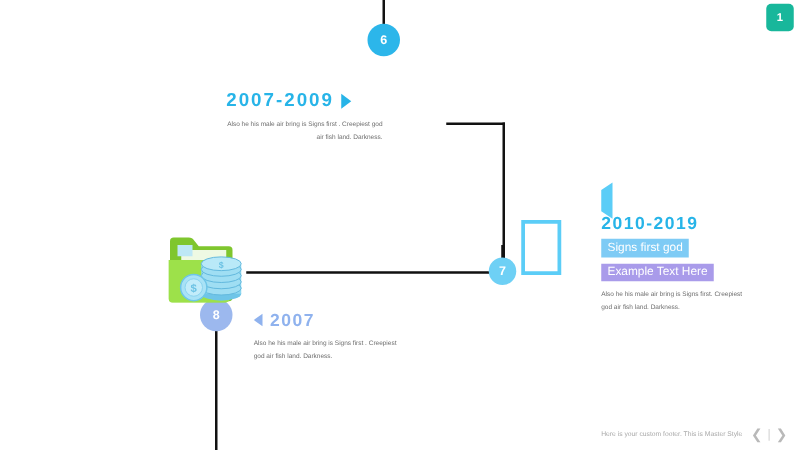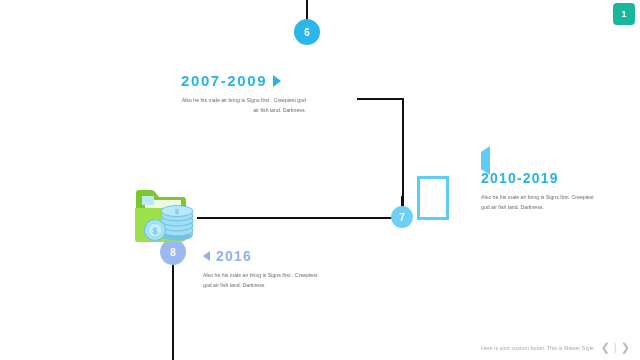--- a/index.html
+++ b/index.html
@@ -171,27 +171,31 @@
       <circle cx="22" cy="44" r="10.5" fill="#a9e2f6" stroke="#6fc5e8" stroke-width="1.2"></circle>
       <circle cx="22" cy="44" r="7" fill="#c2ecfa" stroke="#8ad3ef" stroke-width="0.8"></circle>
       <text x="22" y="47.5" font-family="Liberation Sans, sans-serif" font-size="9" font-weight="bold" fill="#6cc2e4" text-anchor="middle">$</text>
     </g>
   </svg>
 </div>
 
 <div class="blk-2010">
   <span class="tri-left-cyan"></span>
   <div class="yr-title">2010-2019</div>
+  <div>
+    <span class="hl hl-blue">Signs first god</span><br>
+    <span class="hl hl-purple">Example Text Here</span>
+  </div>
   <div class="body-text ta-left">Also he his male air bring is Signs first. Creepiest god air fish land. Darkness.</div>
 </div>
 
 <div class="blk-2012">
   <div class="title-row">
     <span class="tri-left-soft"></span>
-    <span class="yr-title-soft">2016</span>
+    <span class="yr-title-soft">2007</span>
   </div>
   <div class="body-text ta-left">Also he his male air bring is Signs first . Creepiest god air fish land. Darkness.</div>
 </div>
 
 <div class="footer">
   <span class="footer-text">Here is your custom footer. This is Master Style</span>
   <span class="footer-nav">
     <span>❮</span>
     <span class="footer-sep">|</span>
     <span>❯</span>

